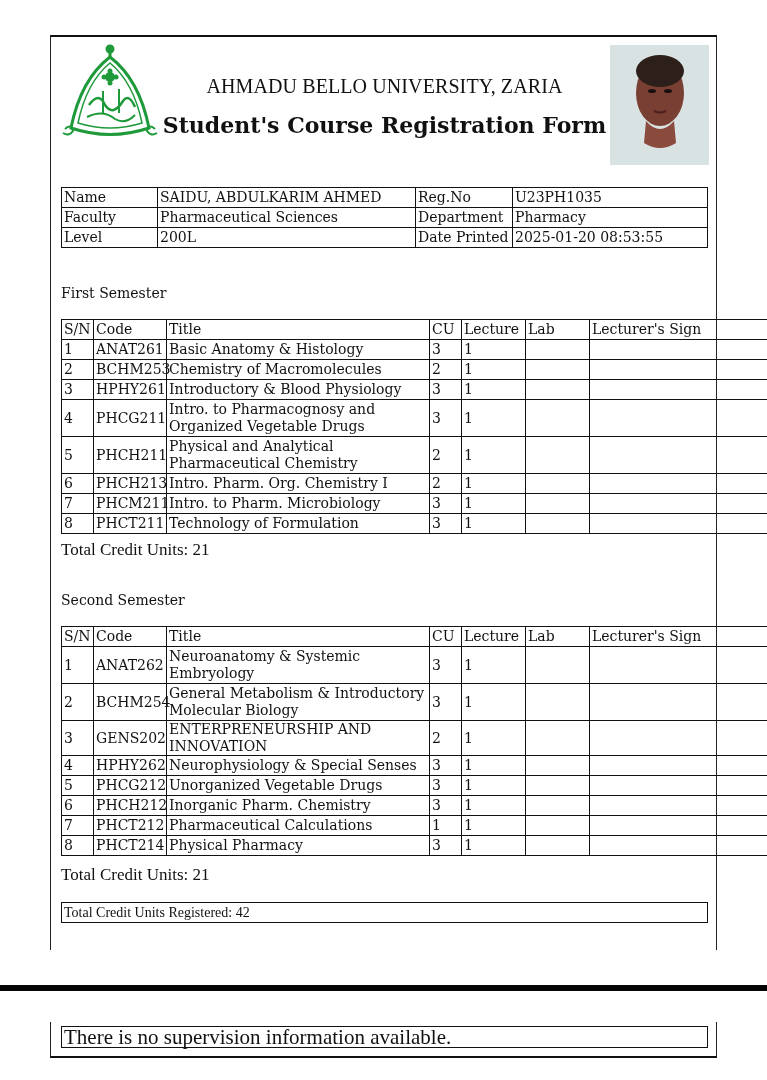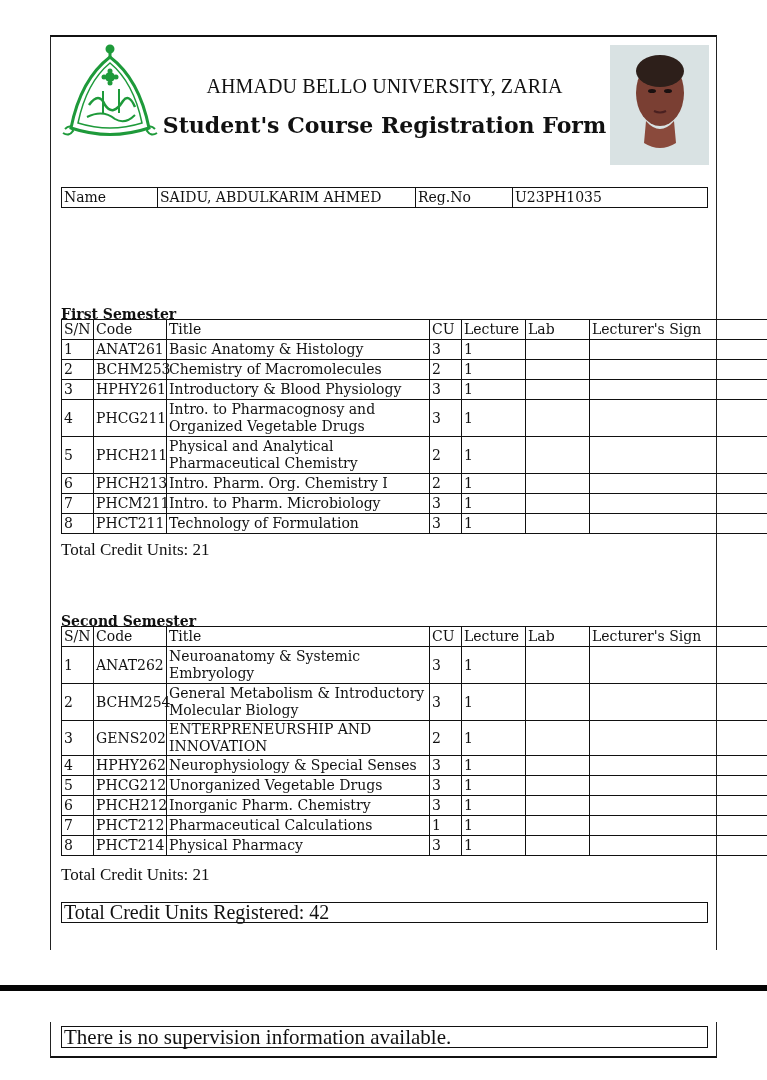--- a/index.html
+++ b/index.html
@@ -27,33 +27,33 @@
     background: #d9e2e3; overflow: hidden;
   }
   table { border-collapse: collapse; font-size: 14px; }
   td, th {
     border: 1.5px solid #111; padding: 0 2px; text-align: left; font-weight: normal;
     vertical-align: middle; line-height: 17px;
   }
   .info-table { position: absolute; left: 10px; top: 150px; width: 647px; padding-left: 28px; }
   .info-table td { height: 19px; white-space: nowrap; }
   .sem-title {
-    position: absolute; left: 10px; font-size: 14px; font-weight: bold; margin-top: 21px;
+    position: absolute; left: 10px; font-size: 14px; font-weight: normal;
   }
   .course-table { position: absolute; left: 10px; width: 732px; table-layout: fixed; }
   .course-table td { height: 19px; }
   .course-table td.two { height: 36px; }
   .course-table .title-cell { line-height: 17px; }
   .total {
     position: absolute; left: 10px; font-family: "Liberation Serif", serif; font-size: 17px;
   }
   .grand-box {
     position: absolute; left: 10px; top: 865px; width: 647px; height: 21px;
     border: 1.5px solid #111; box-sizing: border-box;
-    font-family: "Liberation Serif", serif; font-size: 20px; padding-left: 2px; line-height: 19px;
+    font-family: "Liberation Serif", serif; font-size: 14px; padding-left: 2px; line-height: 19px;
   }
   .divider {
     position: absolute; left: 0; top: 985px; width: 767px; height: 6px; background: #050505;
   }
   .page2 {
     position: absolute; left: 50px; top: 1022px; width: 667px; height: 36px;
     border-left: 1.5px solid #222; border-right: 1.5px solid #222; border-bottom: 2px solid #111;
     box-sizing: border-box;
   }
   .supervision {
@@ -108,20 +108,32 @@
         <col style="width:97px">
         <col>
       </colgroup>
     <tbody>
       <tr>
         <td>Name</td>
         <td>SAIDU, ABDULKARIM AHMED</td>
         <td>Reg.No</td>
         <td>U23PH1035</td>
       </tr>
+      <tr>
+        <td>Faculty</td>
+        <td>Pharmaceutical Sciences</td>
+        <td>Department</td>
+        <td>Pharmacy</td>
+      </tr>
+      <tr>
+        <td>Level</td>
+        <td>200L</td>
+        <td>Date Printed</td>
+        <td>2025-01-20 08:53:55</td>
+      </tr>
     </tbody>
   </table>
 
   <div class="sem-title" style="top:248px">First Semester</div>
   <table class="course-table" id="sem1" style="top:282px">
       <colgroup>
         <col style="width: 32px;">
         <col style="width: 73px;">
         <col style="width: 263px;">
         <col style="width: 32px;">

